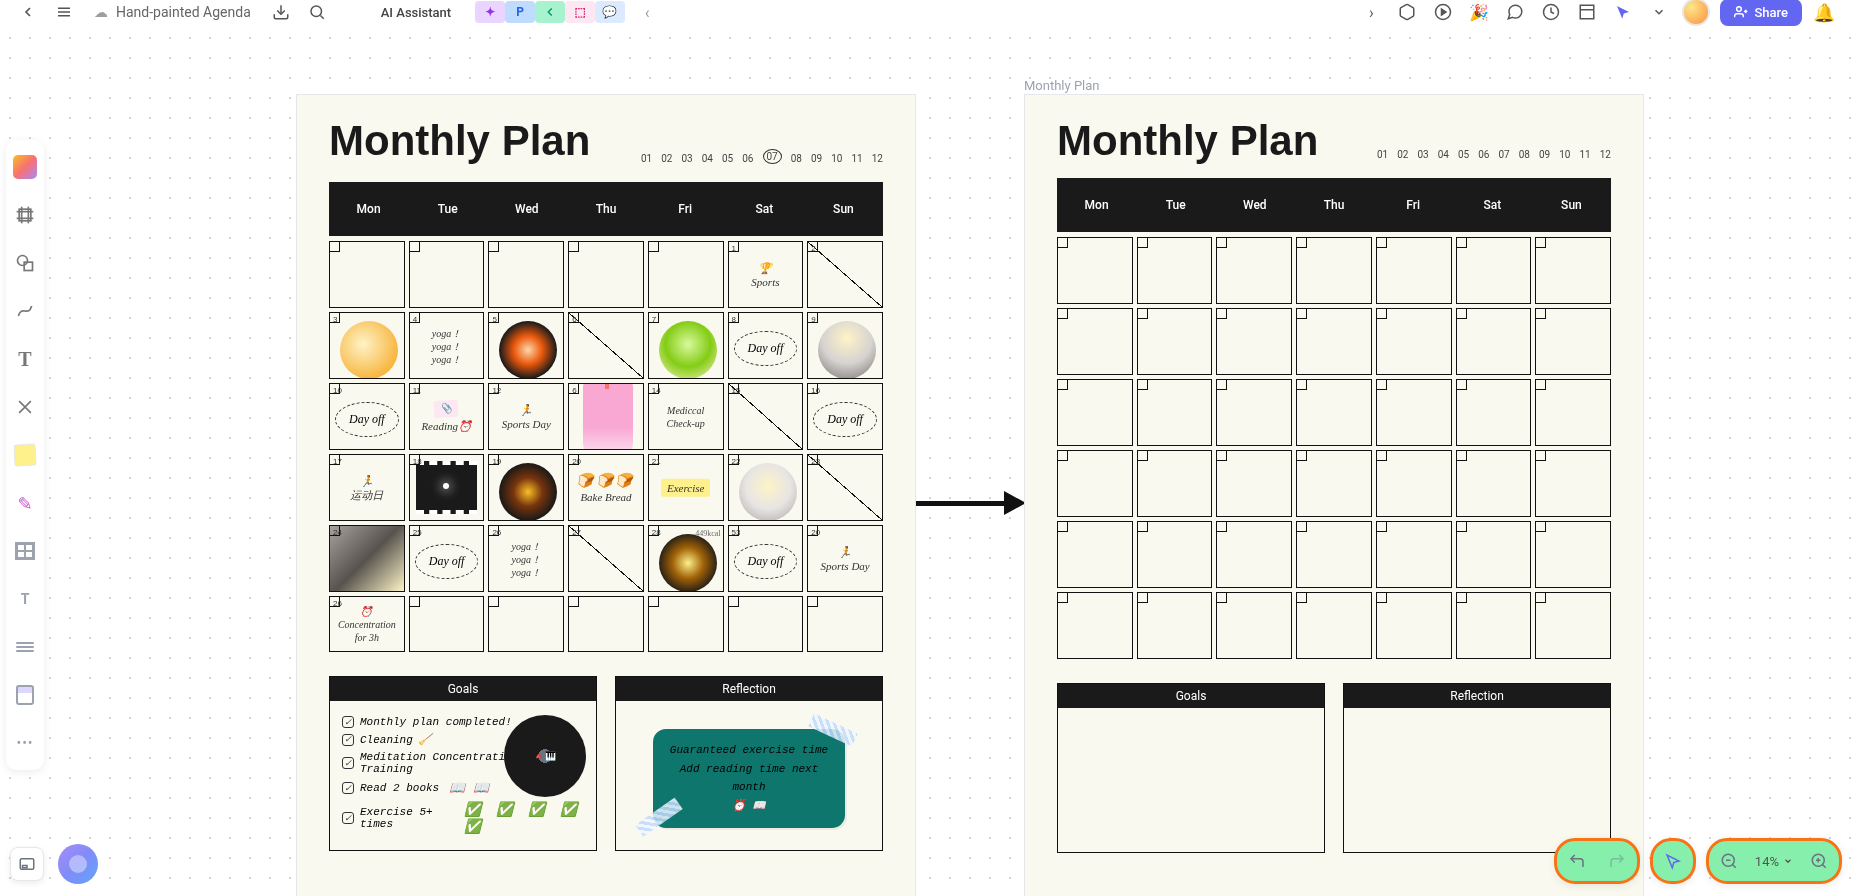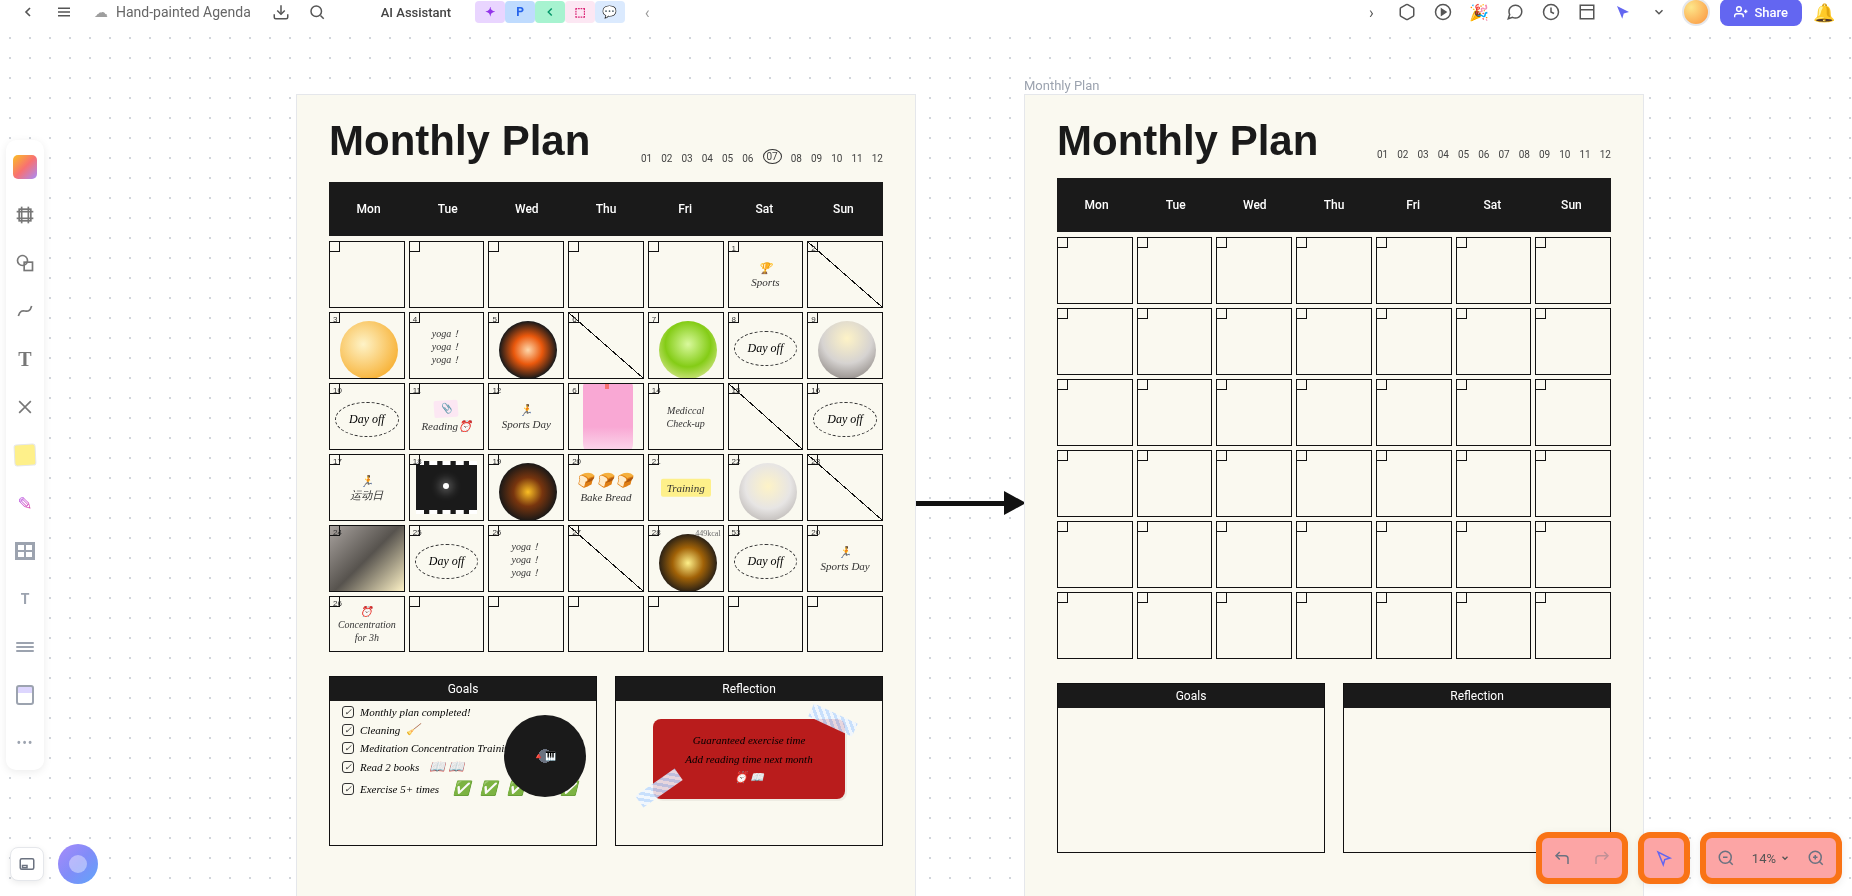--- a/index.html
+++ b/index.html
@@ -87,45 +87,45 @@
     .film::after { content:''; position:absolute; top:40%; left:45%; width:6px; height:6px; background:#fff; border-radius:50%; box-shadow:0 0 10px 4px rgba(255,255,255,0.3); }
     .sticky-y { background:#fef08a; padding:3px 6px; border-radius:2px; font-style:italic; font-size:11px; }
     .sticky-p { background:#fce7f3; padding:2px 6px; border-radius:2px; font-size:10px; display:inline-block; transform:rotate(-4deg); margin-bottom:2px; }
     .kcal { position:absolute; top:3px; right:2px; font-size:8px; color:#666; z-index:3; }
     .emoji-row { font-size:14px; letter-spacing:2px; }
 
     
     .bottom-row { display:flex; gap:18px; margin-top:24px; }
     .panel { flex:1; border:1px solid #111; display:flex; flex-direction:column; min-height:170px; }
     .panel-head { background:#1a1a1a; color:#fff; text-align:center; font-size:12px; padding:5px 0; }
-    .panel-body { flex:1; padding:0 12px; position:relative; font-family:Liberation Serif, serif; }
+    .panel-body { flex:1; padding:10px 12px; position:relative; font-family:Liberation Mono, monospace; }
     .goal-item { display:flex; align-items:center; gap:6px; font-size:11px; font-style:italic; margin:5px 0; }
     .cb { width:12px; height:12px; border:1.5px solid #333; border-radius:3px; display:flex; align-items:center; justify-content:center; font-size:9px; color:#333; flex-shrink:0; }
     .cb.checked::before { content:'✓'; }
     .vinyl { position:absolute; right:10px; top:14px; width:82px; height:82px; border-radius:50%; background:radial-gradient(circle,#6b7280 0 12%,#1a1a1a 12% 100%); }
     .vinyl::after { content:'🔺🎹'; position:absolute; top:50%; left:50%; transform:translate(-50%,-50%); font-size:9px; }
     .reading-icons { font-size:13px; margin-left:4px; }
     .check-icons { color:#22c55e; font-size:14px; letter-spacing:3px; margin-left:8px; }
-    .refl-note { margin:18px auto 0; width:192px; background:#b91c1c; padding:12px 8px; border-radius:8px; text-align:center; font-size:11px; font-style:italic; line-height:1.7; position:relative; box-shadow:2px 2px 0 rgba(0,0,0,0.05); }
+    .refl-note { margin:18px auto 0; width:192px; background:#0f766e; padding:12px 8px; border-radius:13px; text-align:center; font-size:11px; font-style:italic; line-height:1.7; position:relative; box-shadow:2px 2px 0 rgba(0,0,0,0.05); }
     .tape { position:absolute; width:48px; height:14px; background:repeating-linear-gradient(45deg,#bfdbfe,#bfdbfe 3px,#eff6ff 3px,#eff6ff 6px); opacity:0.85; }
     .tape1 { top:-6px; right:-12px; transform:rotate(25deg); }
     .tape2 { bottom:4px; left:-18px; transform:rotate(-35deg); }
 
     .arrow { position:absolute; left:916px; top:468px; width:110px; height:14px; }
     .arrow-line { position:absolute; top:5px; left:0; width:90px; height:5px; background:#111; }
     .arrow-head { position:absolute; top:-5px; right:0; width:0; height:0; border-left:22px solid #111; border-top:12px solid transparent; border-bottom:12px solid transparent; }
 
     
     .bottom-left { position:absolute; left:10px; bottom:12px; display:flex; align-items:center; gap:14px; }
     .bb-btn { width:34px; height:34px; background:#fff; border:1px solid #e5e7eb; border-radius:8px; display:flex; align-items:center; justify-content:center; color:#6b7280; cursor:pointer; box-shadow:0 2px 6px rgba(0,0,0,0.08); }
     .ai-circle { width:40px; height:40px; border-radius:50%; background:linear-gradient(135deg,#a78bfa,#818cf8,#60a5fa); display:flex; align-items:center; justify-content:center; cursor:pointer; }
     .ai-circle-inner { width:18px; height:18px; background:rgba(255,255,255,0.4); border-radius:50%; }
 
     .bottom-right { position:absolute; right:10px; bottom:12px; display:flex; align-items:center; gap:10px; }
-    .br-group { display:flex; background:#fca5a5; border:6px solid #f97316; border-radius:12px; box-shadow:0 2px 8px rgba(0,0,0,0.08); overflow:hidden; }
+    .br-group { display:flex; background:#86efac; border:3px solid #f97316; border-radius:21px; box-shadow:0 2px 8px rgba(0,0,0,0.08); overflow:hidden; }
     .br-btn { width:40px; height:40px; display:flex; align-items:center; justify-content:center; color:#6b7280; cursor:pointer; }
     .br-btn.primary { color:#6366f1; }
     .zoom-label { font-size:13px; color:#555; padding:0 6px; display:flex; align-items:center; gap:4px; }
   </style>
 </head>
 <body>
 
 <div class="top-toolbar">
   <div class="tb-left">
     <div class="tb-btn">
@@ -443,21 +443,21 @@
             <div class="food-circle f5"></div>
           </div>
           <div class="cal-cell">
             <div class="cal-corner"></div>
             <div class="cal-num">20</div>
             <div class="cell-text"><span class="emoji-row">🍞🍞🍞</span><br>Bake Bread</div>
           </div>
           <div class="cal-cell">
             <div class="cal-corner"></div>
             <div class="cal-num">21</div>
-            <div class="cell-text"><span class="sticky-y">Training</span></div>
+            <div class="cell-text"><span class="sticky-y">Exercise</span></div>
           </div>
           <div class="cal-cell">
             <div class="cal-corner"></div>
             <div class="cal-num">22</div>
             <div class="food-circle f7"></div>
           </div>
           <div class="cal-cell">
             <div class="cal-corner"></div>
             <div class="cal-num">23</div>
             <div class="diagonal"></div>

